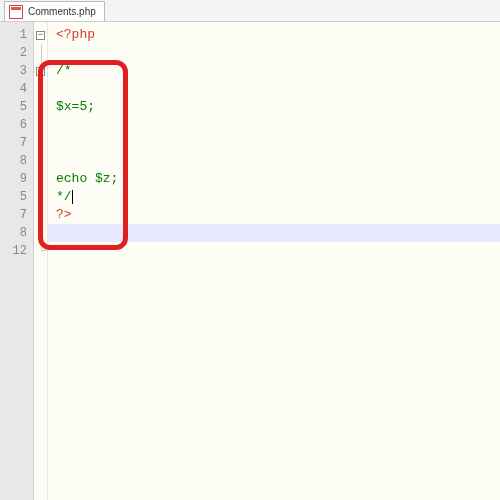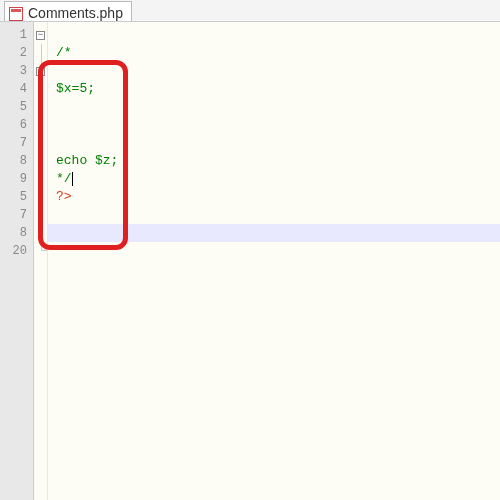--- a/index.html
+++ b/index.html
@@ -1,19 +1,19 @@
 <!DOCTYPE html>
 <html><head>
 <meta charset="utf-8">
 <style>
   * { margin: 0; padding: 0; box-sizing: border-box; }
   html, body { width: 500px; height: 500px; font-family: Consolas, "Courier New", monospace; font-size: 13px; background: #f0f0f0; overflow: hidden; }
   .editor { width: 500px; height: 500px; background: #f0f0f0; }
   .tabbar { height: 22px; background: #f4f4f4; display: flex; align-items: flex-end; border-bottom: 1px solid #ccc; padding-left: 4px; }
-  .tab { display: flex; align-items: flex-end; height: 20px; background: #fff; border: 1px solid #bbb; border-bottom: none; padding: 0 8px 0 4px; gap: 5px; font-family: "Segoe UI", Tahoma, sans-serif; font-size: 14px; color: #333; }
+  .tab { display: flex; align-items: center; height: 20px; background: #fff; border: 1px solid #bbb; border-bottom: none; padding: 0 8px 0 4px; gap: 5px; font-family: "Segoe UI", Tahoma, sans-serif; font-size: 10px; color: #333; }
   .tab-icon { width: 14px; height: 14px; background: #fff; border: 1px solid #c44; position: relative; }
   .tab-icon::before { content: ""; position: absolute; top: 1px; left: 1px; right: 1px; height: 3px; background: #d55; }
   .code-area { display: flex; height: 478px; background: #fefdf5; position: relative; }
   .gutter { width: 34px; background: #e8e8e8; text-align: right; padding-top: 4px; color: #888; border-right: 1px solid #ccc; line-height: 18px; font-size: 12px; }
   .gutter div { padding-right: 6px; height: 18px; }
   .fold-strip { width: 14px; background: #fefdf5; padding-top: 4px; line-height: 18px; border-right: 1px solid #e8e8e8; position: relative; }
   .fold-strip .row { height: 18px; display: flex; align-items: center; justify-content: center; position: relative; }
   .fold-box { width: 9px; height: 9px; border: 1px solid #888; background: #fff; font-size: 9px; line-height: 7px; text-align: center; color: #555; cursor: pointer; }
   .fold-line { position: absolute; top: 0; bottom: 0; left: 50%; width: 1px; background: #ccc; z-index: 0; }
   .fold-end { position: absolute; left: 50%; top: 0; height: 9px; width: 6px; border-left: 1px solid #ccc; border-bottom: 1px solid #ccc; }
@@ -46,21 +46,21 @@
       <div>3</div>
       <div>4</div>
       <div>5</div>
       <div>6</div>
       <div>7</div>
       <div>8</div>
       <div>9</div>
       <div>5</div>
       <div>7</div>
       <div>8</div>
-      <div>20</div>
+      <div>12</div>
     </div>
 
     <div class="fold-strip">
       <div class="row">
           <span class="fold-box">−</span>
         </div>
       <div class="row">
           <span class="fold-line"></span>
         </div>
       <div class="row">
@@ -94,20 +94,21 @@
       <div class="row">
           <span class="fold-line"></span>
         </div>
       <div class="row">
           <span class="fold-end"></span>
         </div>
     </div>
 
     <div class="content">
       <div class="caret-line" style="top:202px;"></div>
+      <div class="line"><span class="php-tag">&lt;?php</span></div>
       <div class="line"><span></span></div>
       <div class="line"><span class="comment">/*</span></div>
       <div class="line"><span class="comment"></span></div>
       <div class="line"><span class="comment">$x=5;</span></div>
       <div class="line"><span class="comment"></span></div>
       <div class="line"><span class="comment"></span></div>
       <div class="line"><span class="comment"></span></div>
       <div class="line"><span class="comment">echo $z;</span></div>
       <div class="line"><span class="comment">*/</span><span class="caret"></span></div>
       <div class="line"><span class="php-tag">?&gt;</span></div>

